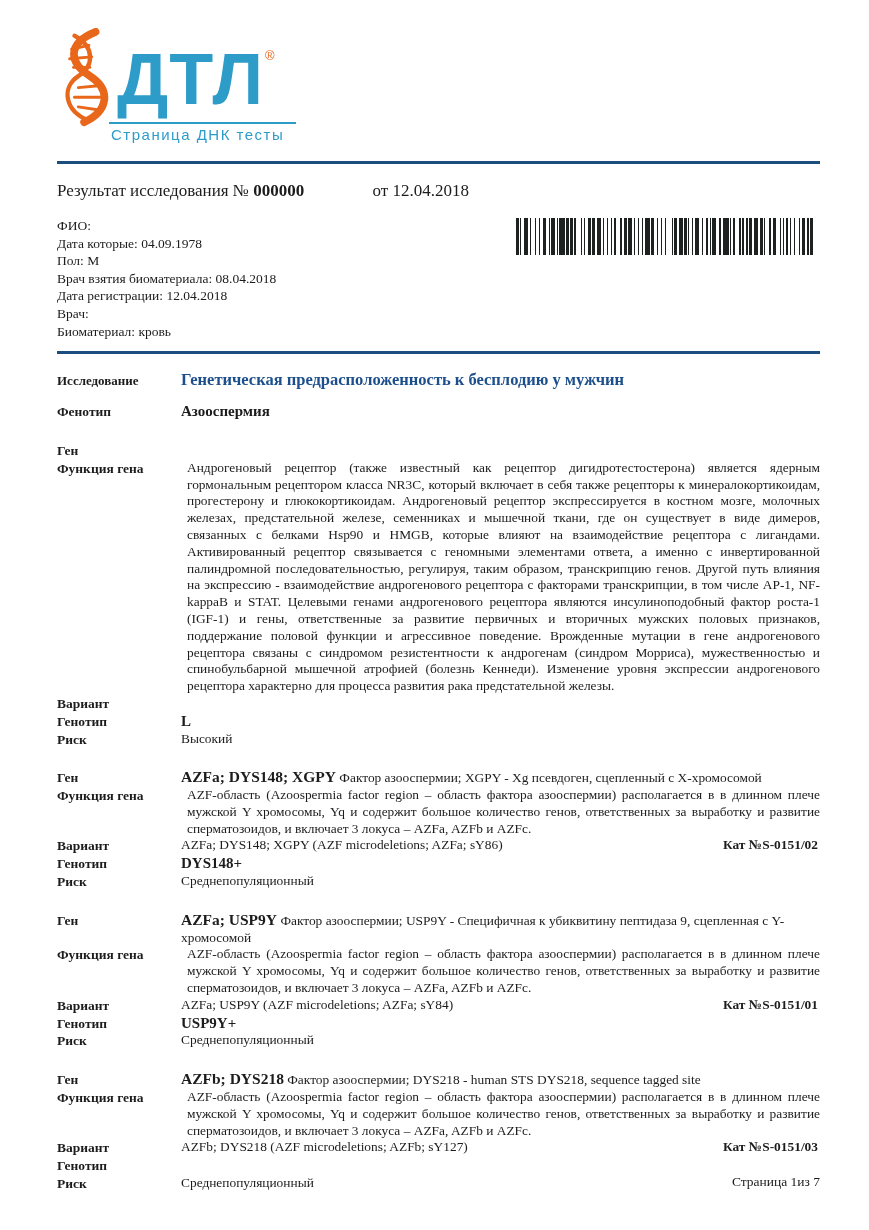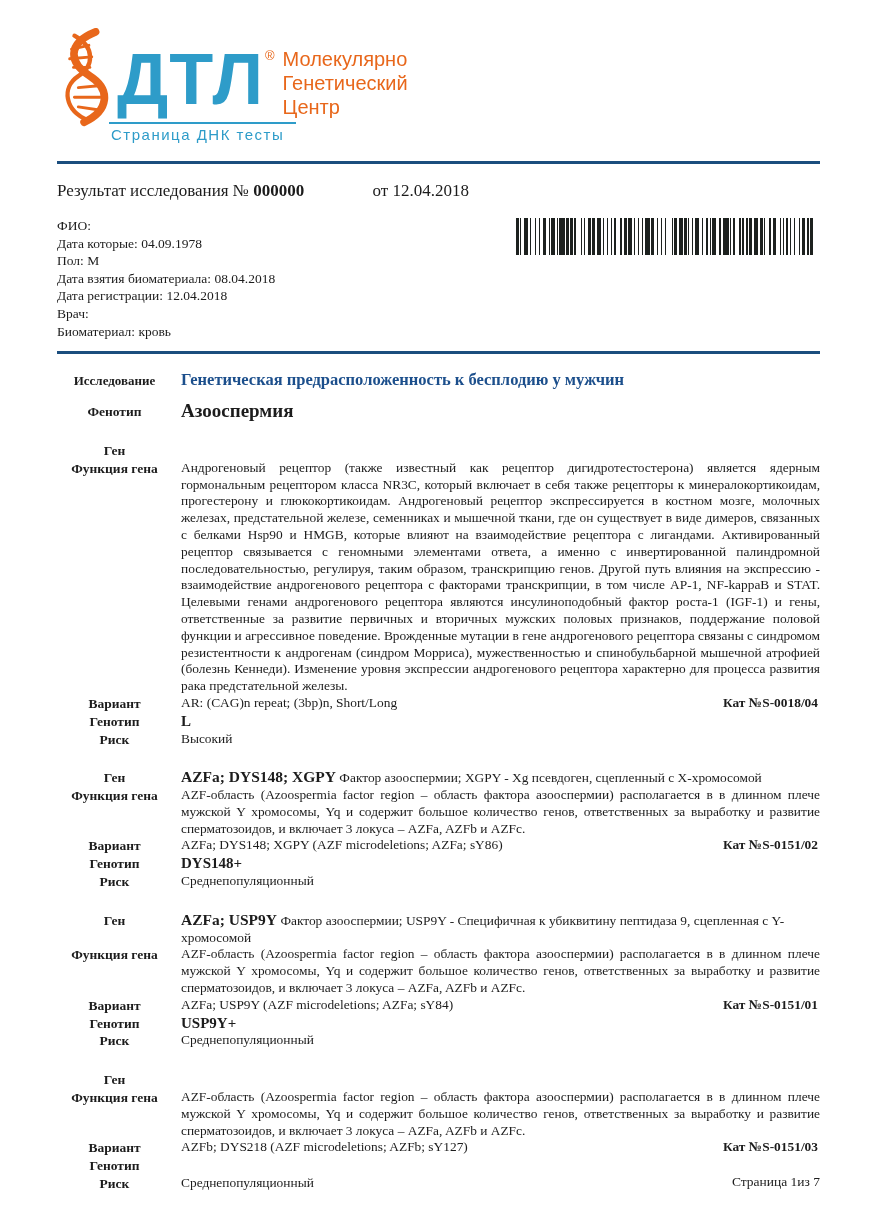--- a/index.html
+++ b/index.html
@@ -45,29 +45,29 @@
 
   
   .info-row { display:flex; justify-content:space-between; margin-top:16px; }
   .patient-info { font-size:13.5px; line-height:17.6px; }
   .barcode { display:flex; width:296px; height:37px; margin:1px 8px 0 0; }
   .barcode .u0 { background:#1d211f; }
   .barcode .u1 { background:#ffffff; }
 
   
   .row { display:grid; grid-template-columns:115px 1fr; column-gap:9px; }
-  .lbl { font-weight:bold; text-align:center; font-size:13.5px; line-height:16.8px; padding-top:1px; }
+  .lbl { font-weight:bold; text-align:left; font-size:13.5px; line-height:16.8px; padding-top:1px; }
   .val { font-size:13.4px; line-height:16.8px; }
-  .just { text-align:justify; }
+  .just { text-align:justify;margin-left:6px; }
 
   .study-row { margin-top:16px; }
   .study-row .lbl { font-size:13px; padding-top:3px; }
   .study-title { font-weight:bold; font-size:16.5px; line-height:20px; color:#1c4f8c; }
   .phenotype-row { margin-top:13px; }
-  .phenotype-val { font-weight:bold; font-size:19px; }
+  .phenotype-val { font-weight:bold; font-size:15px; }
 
   .gene-block { margin-top:21px; }
   .gene-name { font-weight:bold; font-size:15.5px; }
   .variant-row { display:flex; justify-content:space-between; }
   .catalog { font-weight:bold; white-space:nowrap; padding-right:2px; }
   .genotype-val { font-weight:bold; font-size:15px; }
 
   
   .page-footer {
     position:absolute; right:49px; bottom:40px; font-size:13.5px;
@@ -91,42 +91,37 @@
             <line x1="22" y1="62" x2="43" y2="60" stroke-width="3"></line>
             <line x1="18" y1="72" x2="45" y2="72" stroke-width="3"></line>
             <line x1="22" y1="82" x2="42" y2="85" stroke-width="3"></line>
           </g>
         </svg>
       </div>
       <div class="brand-wrap">
         <div class="brand">ДТЛ</div>
         <div class="reg-mark">®</div>
       </div>
-      <div class="org-lines">
-        <div>Молекулярно</div>
-        <div>Генетический</div>
-        <div>Центр</div>
-      </div>
     </div>
     <div class="tagline">Страница ДНК тесты</div>
 
     <div class="rule rule-1"></div>
 
     <div class="report-title-line">
       <span>Результат исследования №</span>
       <span class="report-number">000000</span>
       <span class="report-date">от 12.04.2018</span>
     </div>
 
     <div class="info-row">
       <div class="patient-info">
         <div><span>ФИО:</span> <span></span></div>
         <div><span>Дата которые:</span> <span>04.09.1978</span></div>
         <div><span>Пол:</span> <span>М</span></div>
-        <div><span>Дата взятия биоматериала:</span> <span>08.04.2018</span></div>
+        <div><span>Врач взятия биоматериала:</span> <span>08.04.2018</span></div>
         <div><span>Дата регистрации:</span> <span>12.04.2018</span></div>
         <div><span>Врач:</span> <span></span></div>
         <div><span>Биоматериал:</span> <span>кровь</span></div>
       </div>
       <div class="barcode" id="barcode">
           <div class="u0" style="flex-grow: 2;"></div>
           <div class="u1" style="flex-grow: 1;"></div>
           <div class="u0" style="flex-grow: 1;"></div>
           <div class="u1" style="flex-grow: 2;"></div>
           <div class="u0" style="flex-grow: 3;"></div>
@@ -275,24 +270,20 @@
     <section class="gene-block">
       <div class="row">
         <div class="lbl">Ген</div>
       </div>
       <div class="row">
         <div class="lbl">Функция гена</div>
         <div class="val just">Андрогеновый рецептор (также известный как рецептор дигидротестостерона) является ядерным гормональным рецептором класса NR3C, который включает в себя также рецепторы к минералокортикоидам, прогестерону и глюкокортикоидам. Андрогеновый рецептор экспрессируется в костном мозге, молочных железах, предстательной железе, семенниках и мышечной ткани, где он существует в виде димеров, связанных с белками Hsp90 и HMGB, которые влияют на взаимодействие рецептора с лигандами. Активированный рецептор связывается с геномными элементами ответа, а именно с инвертированной палиндромной последовательностью, регулируя, таким образом, транскрипцию генов. Другой путь влияния на экспрессию - взаимодействие андрогенового рецептора с факторами транскрипции, в том числе AP-1, NF-kappaB и STAT. Целевыми генами андрогенового рецептора являются инсулиноподобный фактор роста-1 (IGF-1) и гены, ответственные за развитие первичных и вторичных мужских половых признаков, поддержание половой функции и агрессивное поведение. Врожденные мутации в гене андрогенового рецептора связаны с синдромом резистентности к андрогенам (синдром Морриса), мужественностью и спинобульбарной мышечной атрофией (болезнь Кеннеди). Изменение уровня экспрессии андрогенового рецептора характерно для процесса развития рака предстательной железы.</div>
       </div>
       <div class="row">
         <div class="lbl">Вариант</div>
-        <div class="val variant-row">
-          <span>AR: (CAG)n repeat; (3bp)n, Short/Long</span>
-          <span class="catalog">Кат №S-0018/04</span>
-        </div>
       </div>
       <div class="row">
         <div class="lbl">Генотип</div>
         <div class="val genotype-val">L</div>
       </div>
       <div class="row">
         <div class="lbl">Риск</div>
         <div class="val">Высокий</div>
       </div>
     </section>
@@ -345,20 +336,21 @@
       </div>
       <div class="row">
         <div class="lbl">Риск</div>
         <div class="val">Среднепопуляционный</div>
       </div>
     </section>
 
     <section class="gene-block">
       <div class="row">
         <div class="lbl">Ген</div>
+        <div class="val"><span class="gene-name">AZFb; DYS218</span> <span>Фактор азооспермии; DYS218 - human STS DYS218, sequence tagged site</span></div>
       </div>
       <div class="row">
         <div class="lbl">Функция гена</div>
         <div class="val just">AZF-область (Azoospermia factor region – область фактора азооспермии) располагается в в длинном плече мужской Y хромосомы, Yq и содержит большое количество генов, ответственных за выработку и развитие сперматозоидов, и включает 3 локуса – AZFa, AZFb и AZFc.</div>
       </div>
       <div class="row">
         <div class="lbl">Вариант</div>
         <div class="val variant-row">
           <span>AZFb; DYS218 (AZF microdeletions; AZFb; sY127)</span>
           <span class="catalog">Кат №S-0151/03</span>

